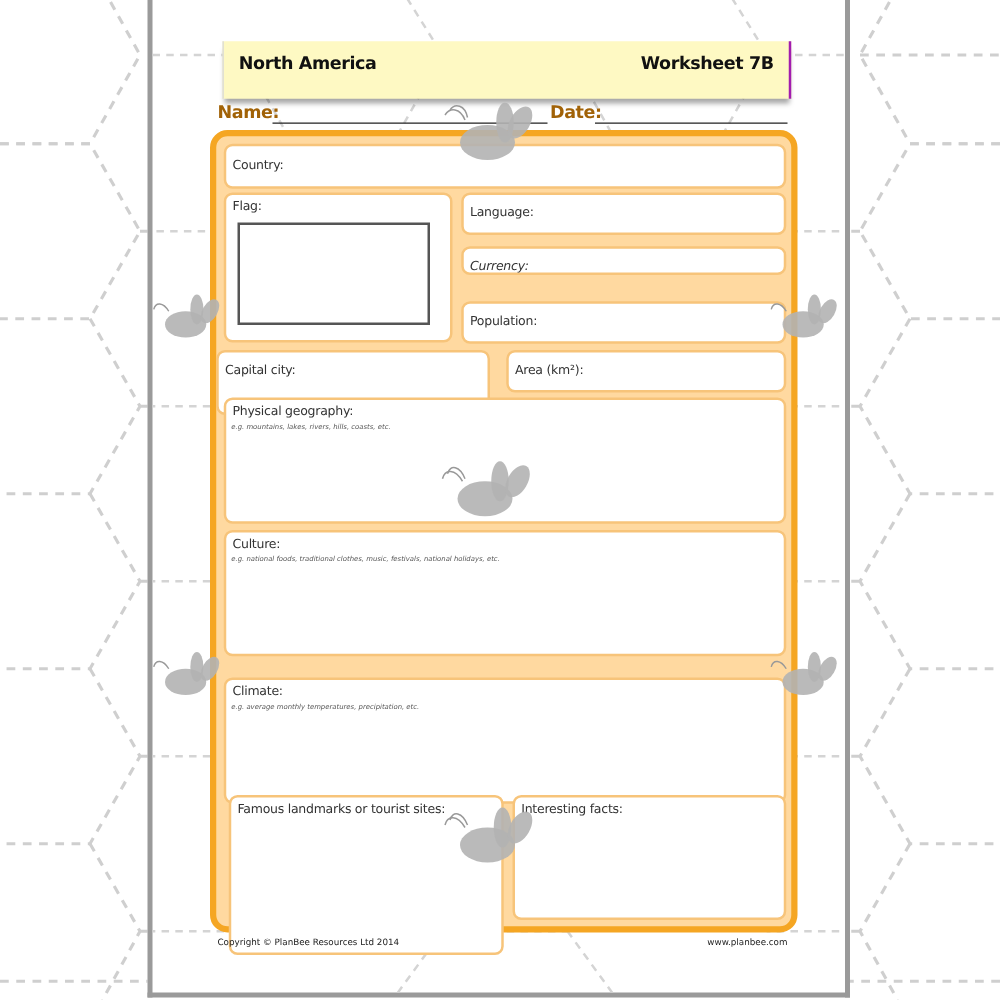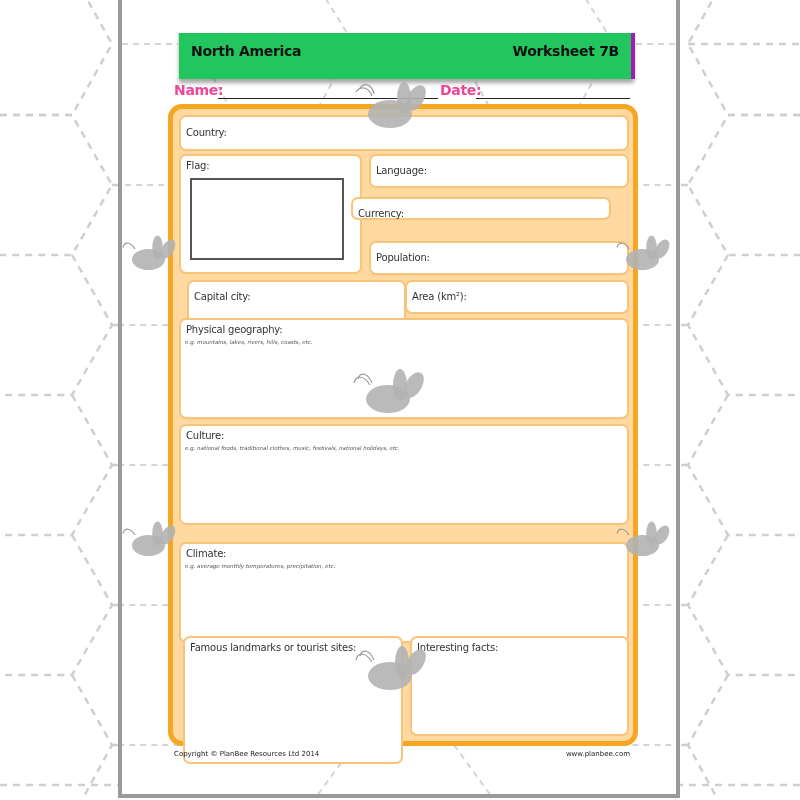--- a/index.html
+++ b/index.html
@@ -11,32 +11,32 @@
   .bg-pattern { position:absolute; left:0; top:0; width:800px; height:800px; z-index:0; }
   .page {
     position:absolute; left:118px; top:0; width:562px; height:798px;
     background:#ffffff;
     border-left:4px solid #9a9a9a; border-right:4px solid #9a9a9a; border-bottom:4px solid #9a9a9a;
     box-sizing:border-box; z-index:1; overflow:hidden;
   }
   .page-pattern { position:absolute; left:-118px; top:0; width:800px; height:800px; }
   .header-banner {
     position:absolute; left:56px; top:33px; width:452px; height:46px;
-    background:#22c55e;
+    background:#fef9c3;
     box-shadow:0 5px 4px -1px rgba(0,0,0,0.35);
-    border-left:1px solid #d8d8d8; border-right:4px solid #a21caf;
+    border-left:1px solid #d8d8d8; border-right:2px solid #a21caf;
   }
   .hdr-text {
     position:absolute; top:10px; font-family:"DejaVu Sans", sans-serif; font-weight:bold;
     font-size:14px; color:#111; letter-spacing:-0.3px;
   }
   .hdr-left { left:12px; }
   .hdr-right { right:12px; }
   .name-line {
-    position:absolute; top:82px; font-weight:bold; font-size:14px; color:#ec4899;
+    position:absolute; top:82px; font-weight:bold; font-size:14px; color:#a16207;
     font-family:"DejaVu Sans", sans-serif; letter-spacing:-0.3px;
   }
   .uline { position:absolute; top:98px; height:1px; background:#222; }
   .orange-frame {
     position:absolute; left:46px; top:104px; width:470px; height:642px;
     background:#FFD9A0; border:5px solid #F5A623; border-radius:14px; box-sizing:border-box;
   }
   .box {
     position:absolute; background:#ffffff; border:2px solid #F7C47A; border-radius:7px; box-sizing:border-box;
   }
@@ -136,29 +136,29 @@
 
     <div class="box" style="left:6px; top:45px; width:183px; height:120px;">
       <span class="box-label" style="top:4px;">Flag:</span>
       <div class="flag-rect"></div>
     </div>
 
     <div class="box" style="left:196px; top:45px; width:260px; height:34px;">
       <span class="box-label" style="top:9px;text-align:right;">Language:</span>
     </div>
 
-    <div class="box" style="left:178px; top:88px; width:260px; height:23px;">
+    <div class="box" style="left:196px; top:88px; width:260px; height:23px;font-style:italic;">
       <span class="box-label" style="top:9px;">Currency:</span>
     </div>
 
     <div class="box" style="left:196px; top:132px; width:260px; height:34px;">
       <span class="box-label" style="top:9px;">Population:</span>
     </div>
 
-    <div class="box" style="left:14px; top:171px; width:219px; height:52px;">
+    <div class="box" style="left:0; top:171px; width:219px; height:52px;">
       <span class="box-label" style="top:9px;">Capital city:</span>
     </div>
 
     <div class="box" style="left:232px; top:171px; width:224px; height:34px;">
       <span class="box-label" style="top:9px;">Area (km²):</span>
     </div>
 
     <div class="box" style="left:6px; top:315px; width:450px; height:101px;">
       <span class="box-label" style="top:4px;">Culture:</span>
       <span class="box-hint" style="top:19px;">e.g. national foods, traditional clothes, music, festivals, national holidays, etc.</span>

